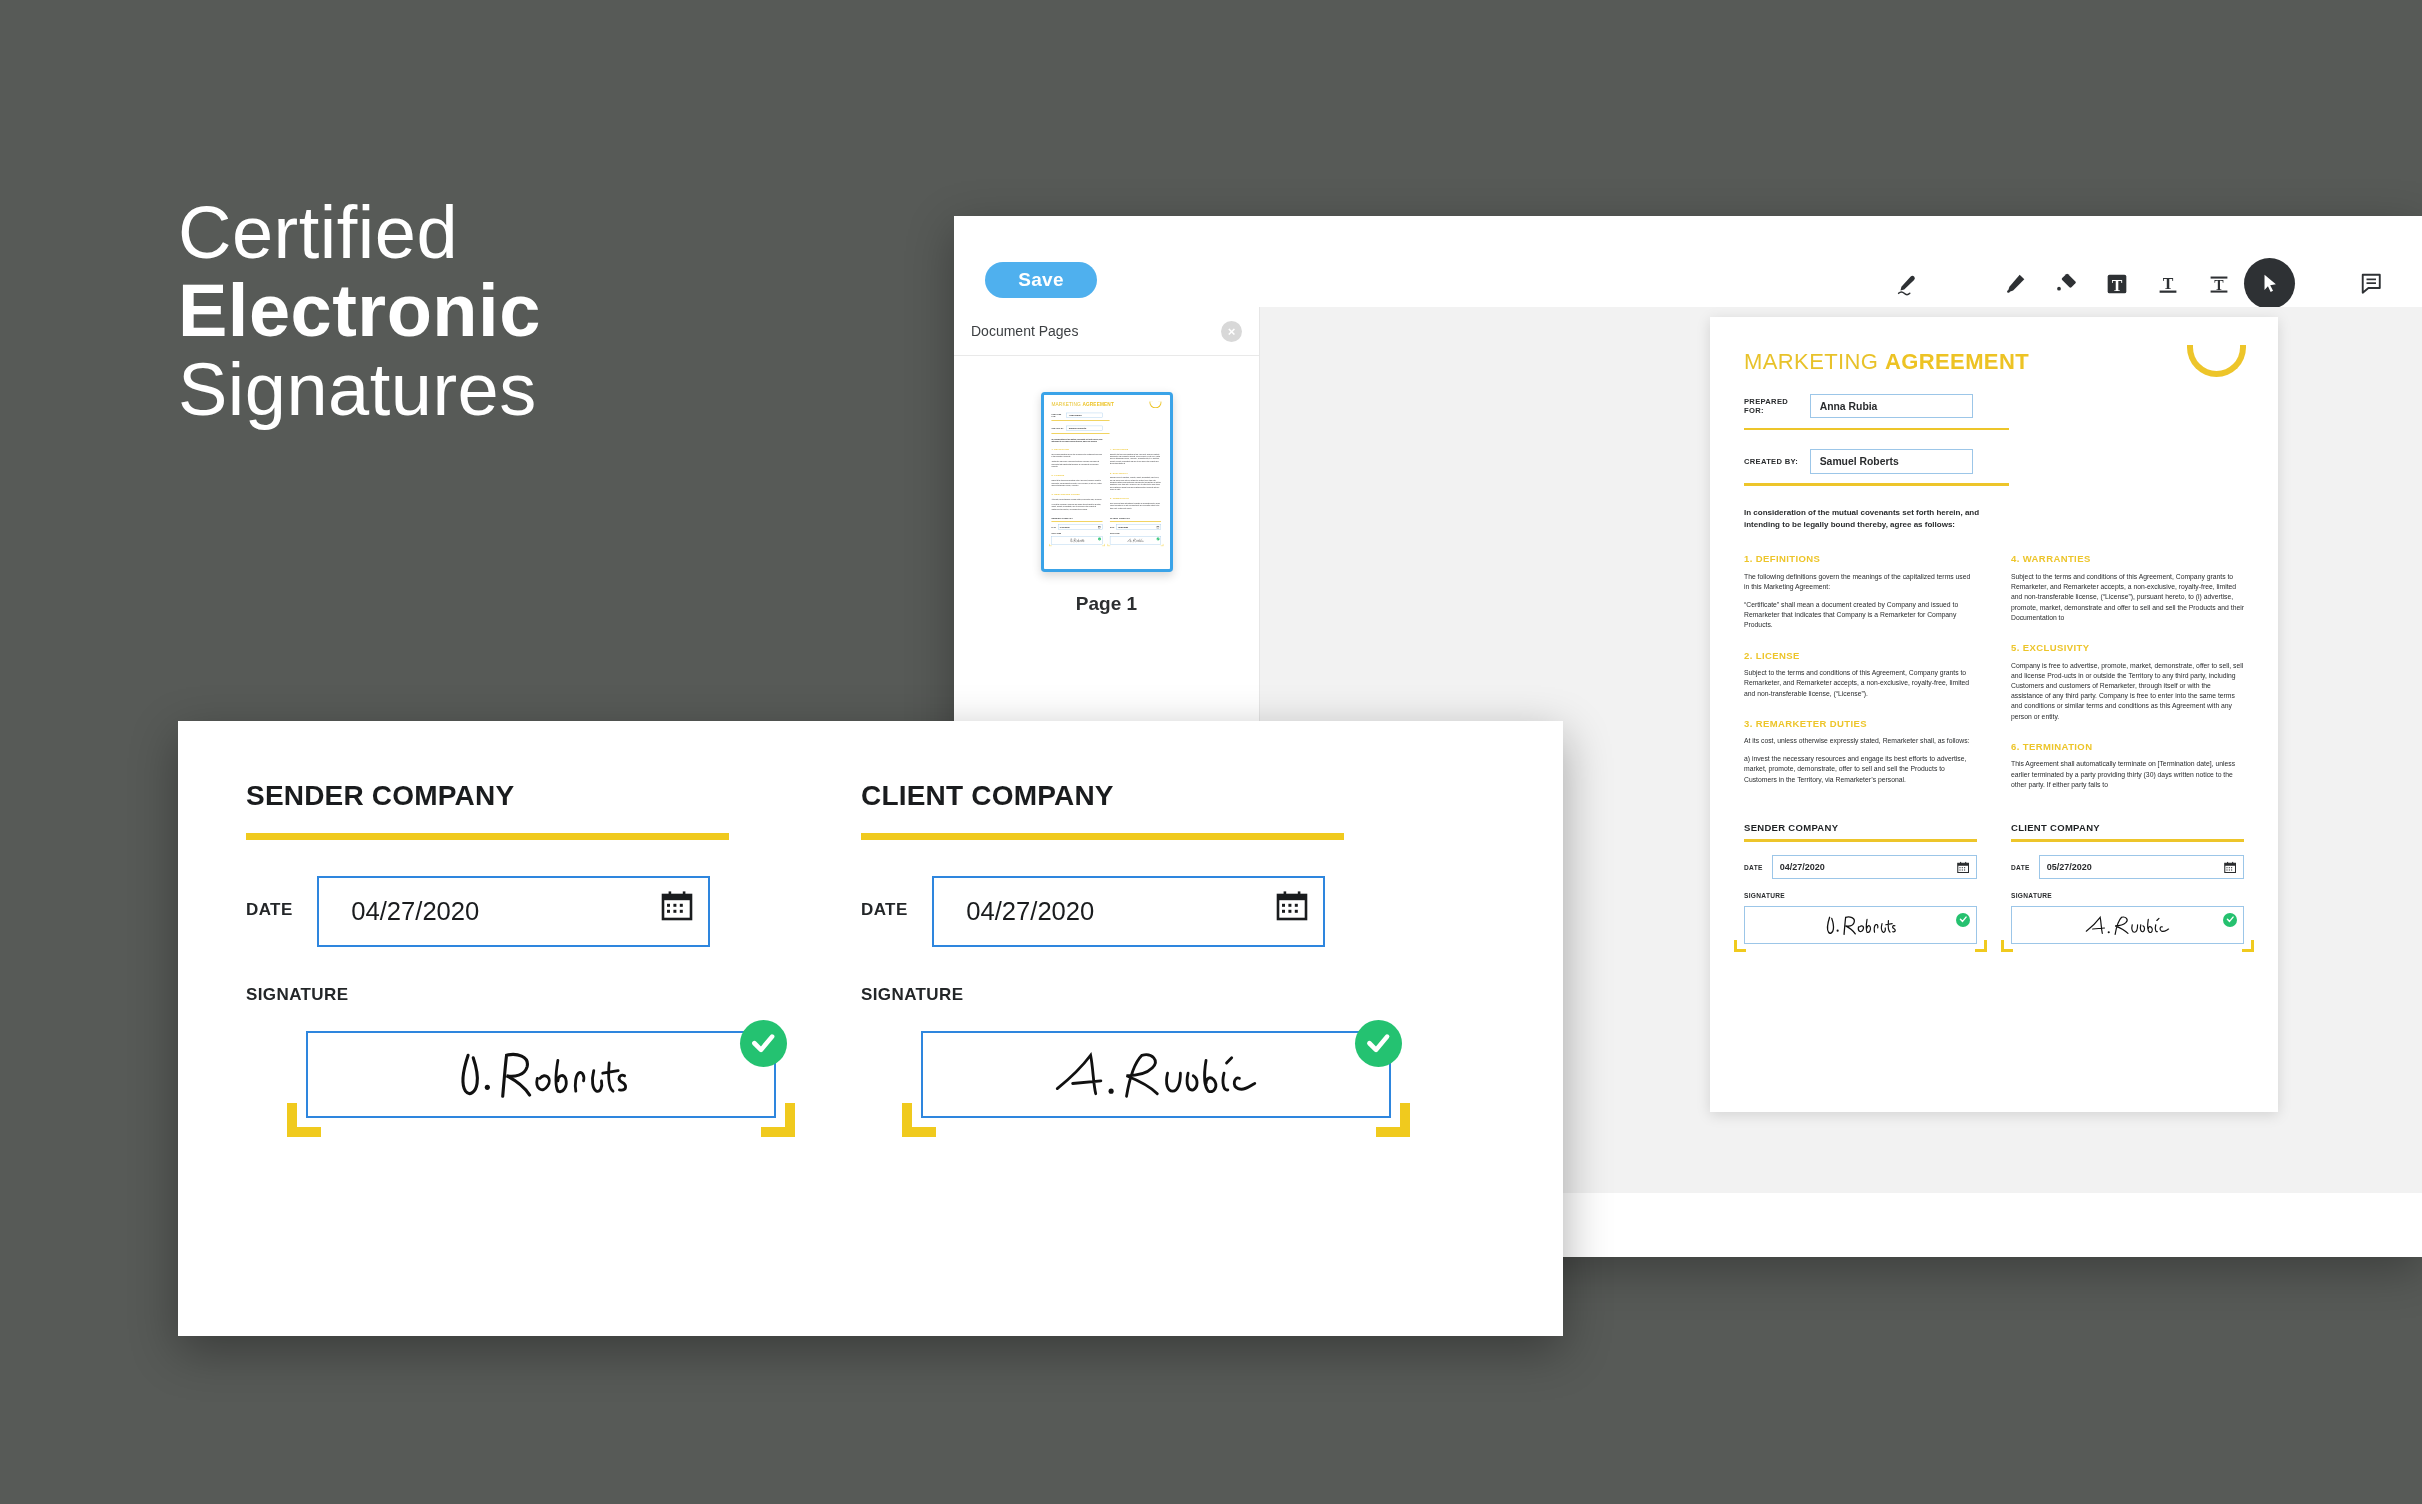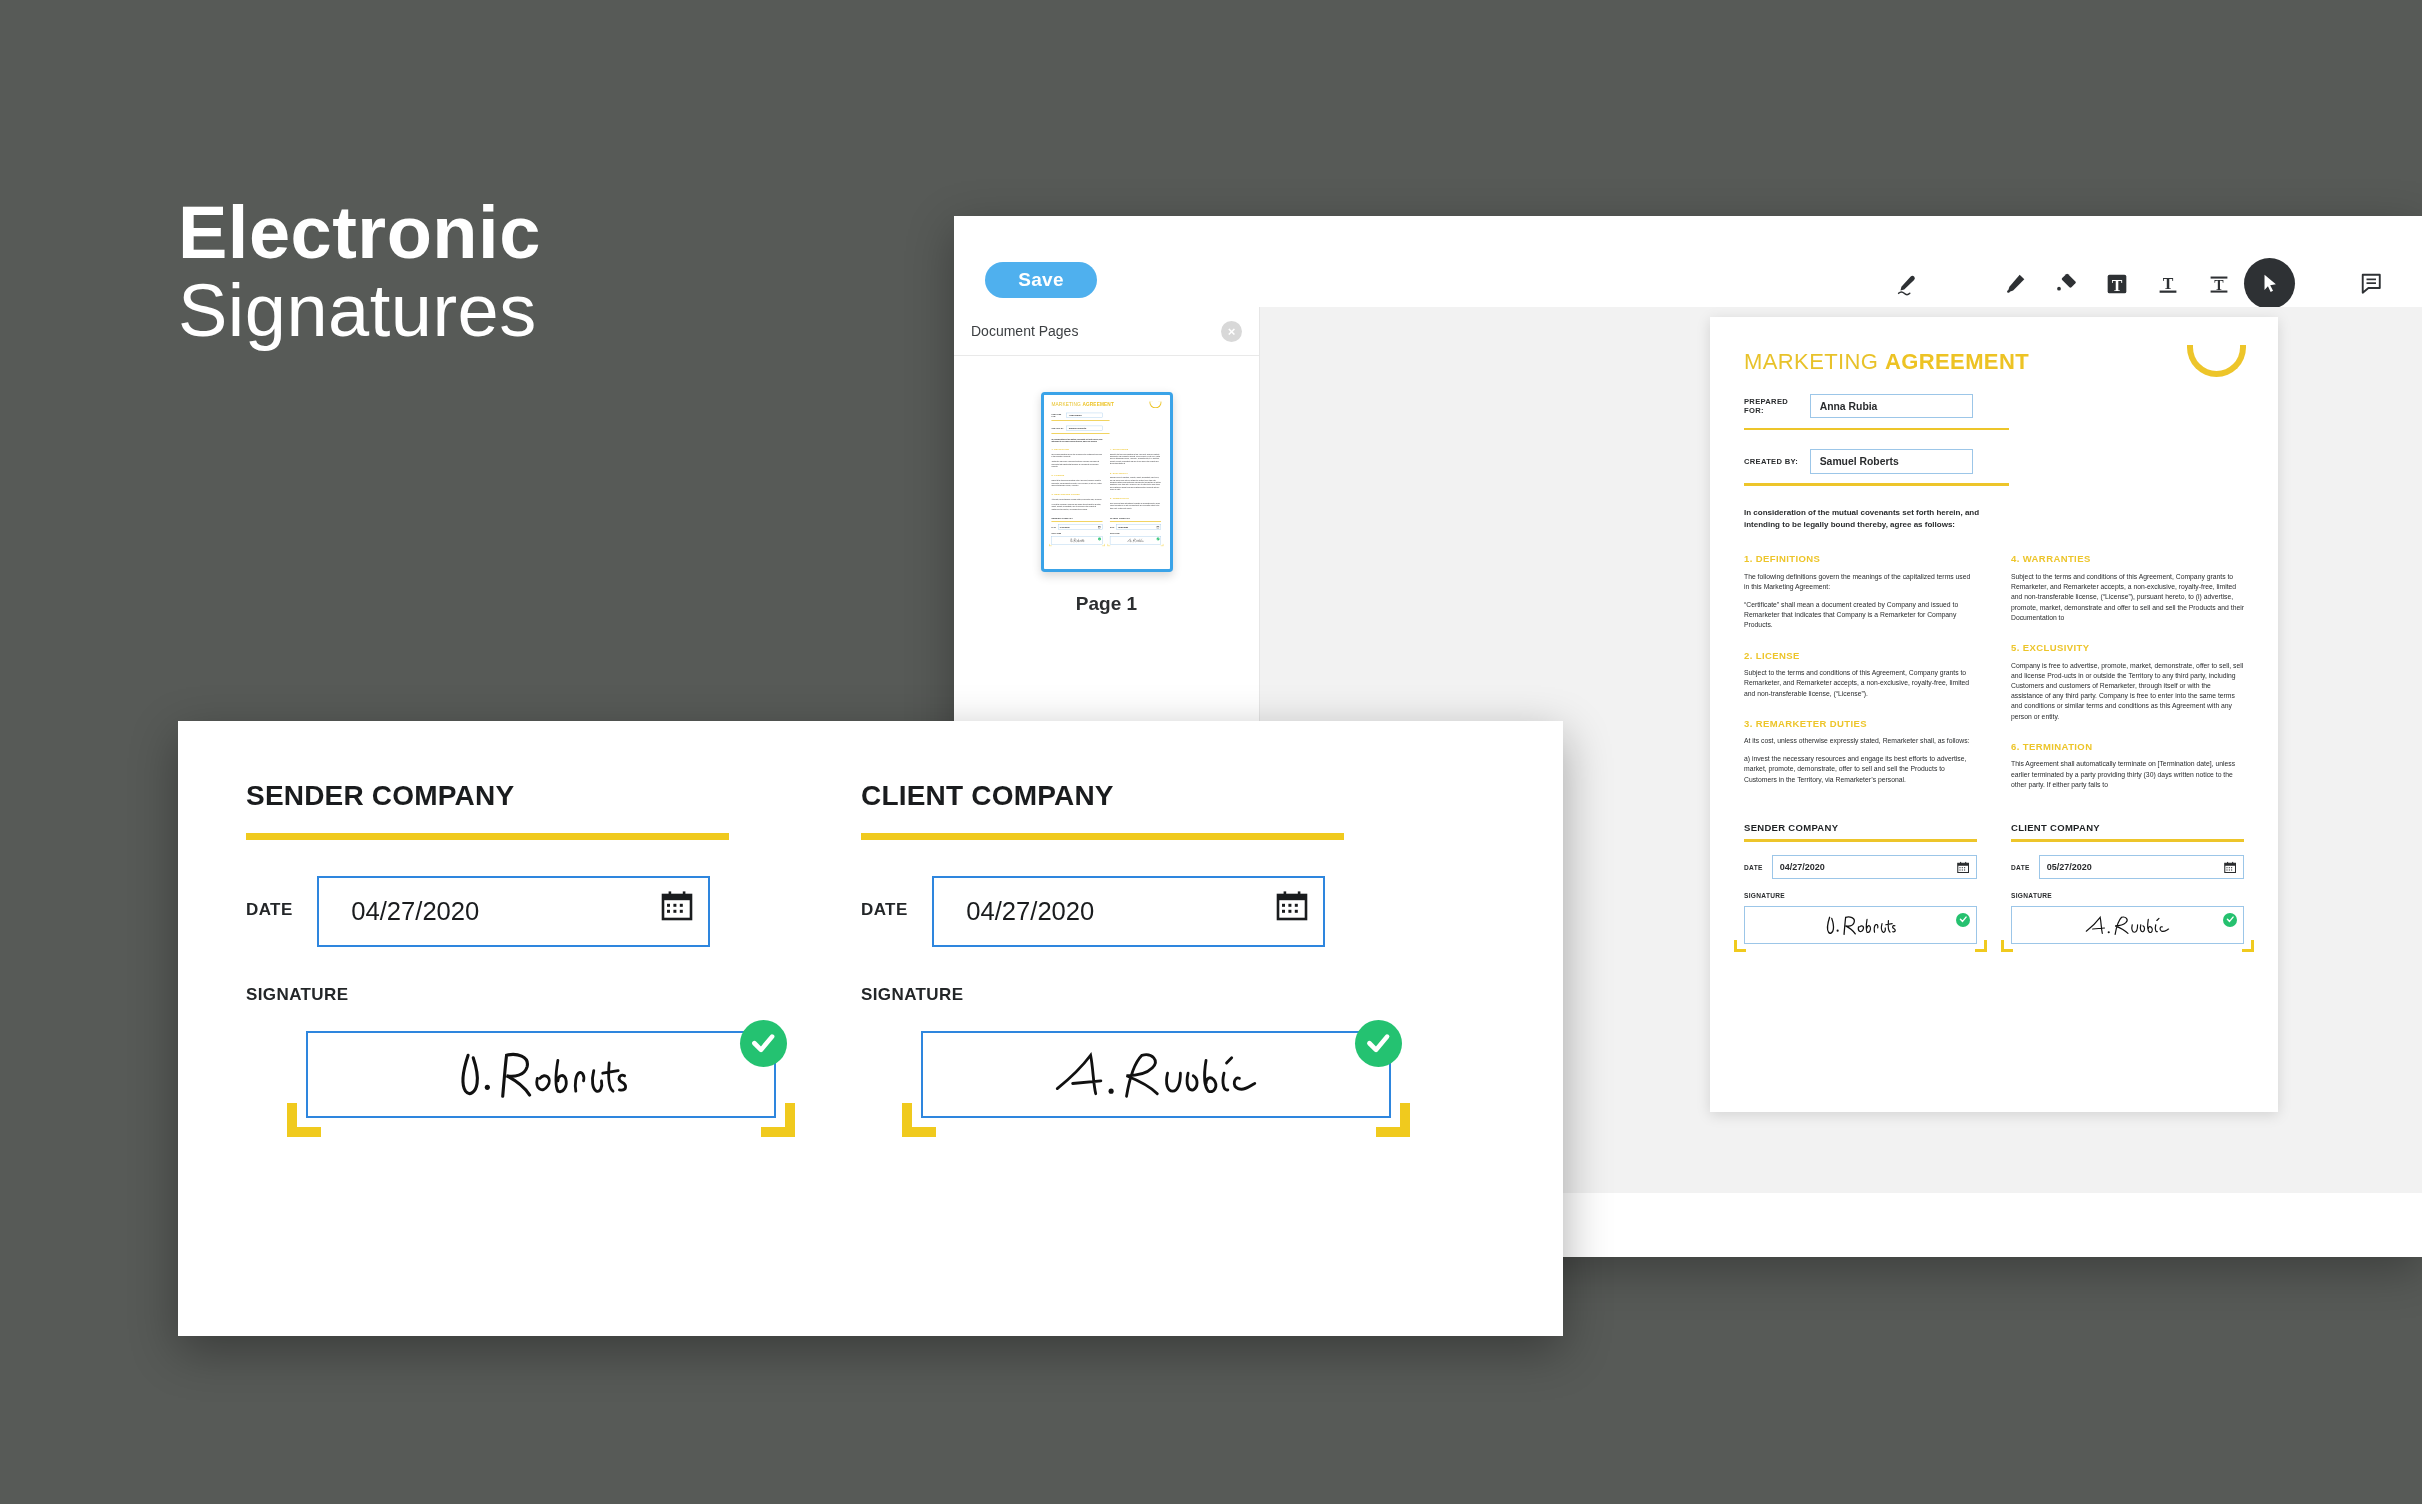--- a/index.html
+++ b/index.html
@@ -169,20 +169,21 @@
   .fg-brk { position: absolute; width: 34px; height: 34px; }
   .fg-brk.bl { left: -21px; bottom: -21px; border-left: 10.4px solid #f0ca1e; border-bottom: 10.4px solid #f0ca1e; }
   .fg-brk.br { right: -21px; bottom: -21px; border-right: 10.4px solid #f0ca1e; border-bottom: 10.4px solid #f0ca1e; }
 </style>
 </head>
 <body>
 
 <div id="stage">
 
   <div class="headline">
+    <span class="ln">Certified</span>
     <span class="ln bold">Electronic</span>
     <span class="ln">Signatures</span>
   </div>
 
   <div class="appwin">
 
     <div class="toolbar">
       <button class="save-btn">Save</button>
 
       <div class="tools">

